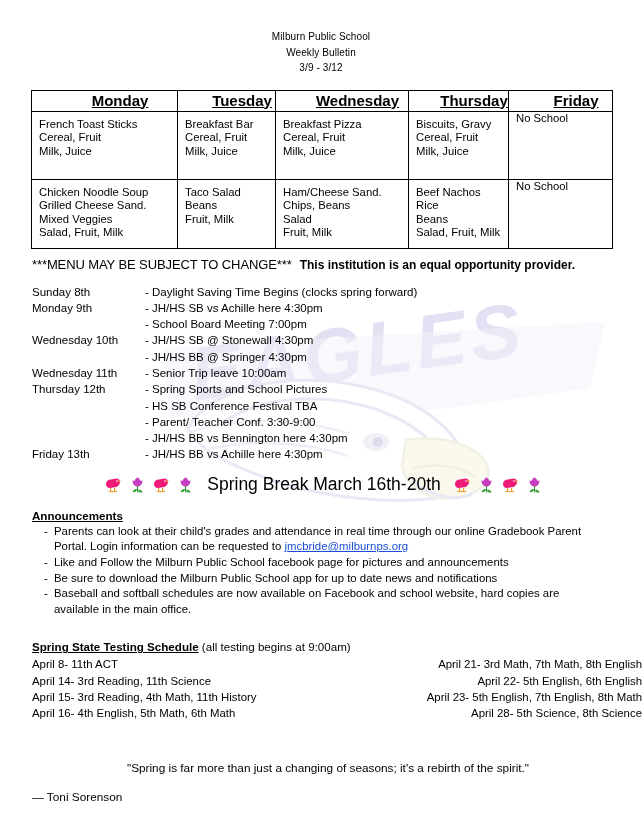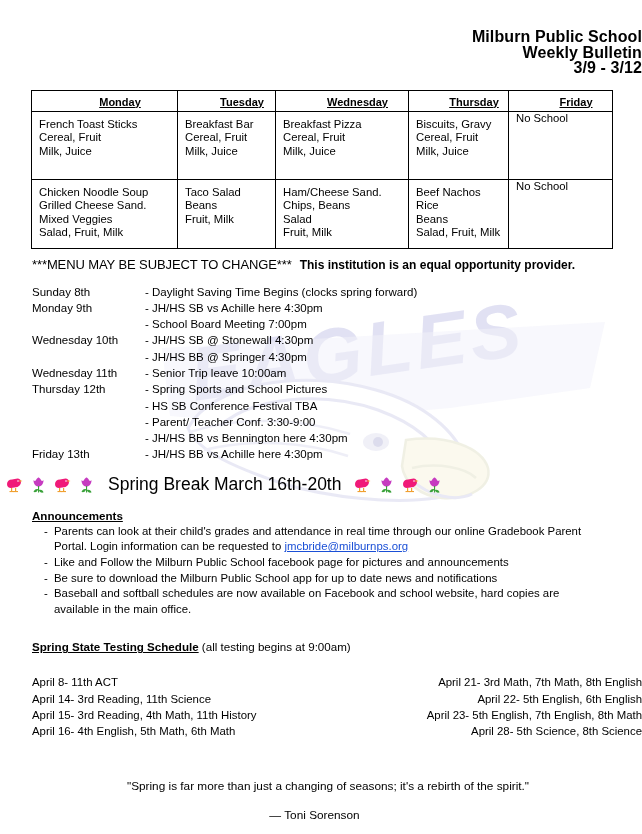--- a/index.html
+++ b/index.html
@@ -35,24 +35,23 @@
     padding: 0;
   }
 
   
   .title-block {
     text-align: center;
     padding-top: 29px;
     line-height: 15.5px;
   }
   .title-line {
-    font-size: 16px;
-    font-weight: bold;
+    font-size: 10px;
+    font-weight: normal;
     letter-spacing: 0.1px;
-    text-align: right;
   }
 
   
   .menu-table-wrap {
     margin: 14px 30px 0 31px;
   }
   table.menu {
     border-collapse: collapse;
     width: 581px;
     table-layout: fixed;
@@ -68,21 +67,21 @@
     text-align: center;
     vertical-align: middle;
   }
   .col-mon { width: 146px; }
   .col-tue { width: 98px; }
   .col-wed { width: 133px; }
   .col-thu { width: 100px; }
   .col-fri { width: 104px; }
 
   .day-head {
-    font-size: 11px;
+    font-size: 15px;
     font-weight: bold;
     text-decoration: underline;
     display: inline-block;
     padding-left: 31px;
   }
   .cell-inner {
     font-size: 11.3px;
     line-height: 13.6px;
     padding: 6px 0 7px 7px;
   }
@@ -142,21 +141,21 @@
     white-space: nowrap;
   }
 
   
   .springbreak {
     margin-top: 11px;
     text-align: center;
     padding-left: 6px;
     display: flex;
     align-items: center;
-    justify-content: flex-start;
+    justify-content: center;
     gap: 7px;
   }
   .springbreak .sb-text {
     font-size: 17.5px;
     margin: 0 6px;
     white-space: nowrap;
   }
   .deco {
     display: inline-block;
     width: 17px;
@@ -201,41 +200,41 @@
   }
   .testing-head-line .t-head {
     font-weight: bold;
     text-decoration: underline;
   }
   .testing-head-line .t-note {
     font-weight: normal;
   }
   .testing-cols {
     display: flex;
-    margin-top: 21px;
+    margin-top: 3px;
   }
   .t-col {
     font-size: 11.4px;
     line-height: 16.2px;
   }
   .t-col.left { width: 300px; flex: 0 0 300px; }
   .t-col.right { flex: 1; text-align: right; }
 
   
   .quote-block {
     margin: 40px 32px 0 32px;
   }
   .quote-text {
     font-size: 11.8px;
     text-align: center;
     padding-left: 14px;
   }
   .quote-attrib {
     font-size: 11.8px;
-    text-align: center;
+    text-align: left;
     margin-top: 15px;
     padding-right: 13px;
   }
 </style>
 </head>
 <body>
 
 <svg id="watermark" viewBox="0 0 470 225" xmlns="http://www.w3.org/2000/svg" aria-hidden="true">
   <g opacity="0.30">
 

